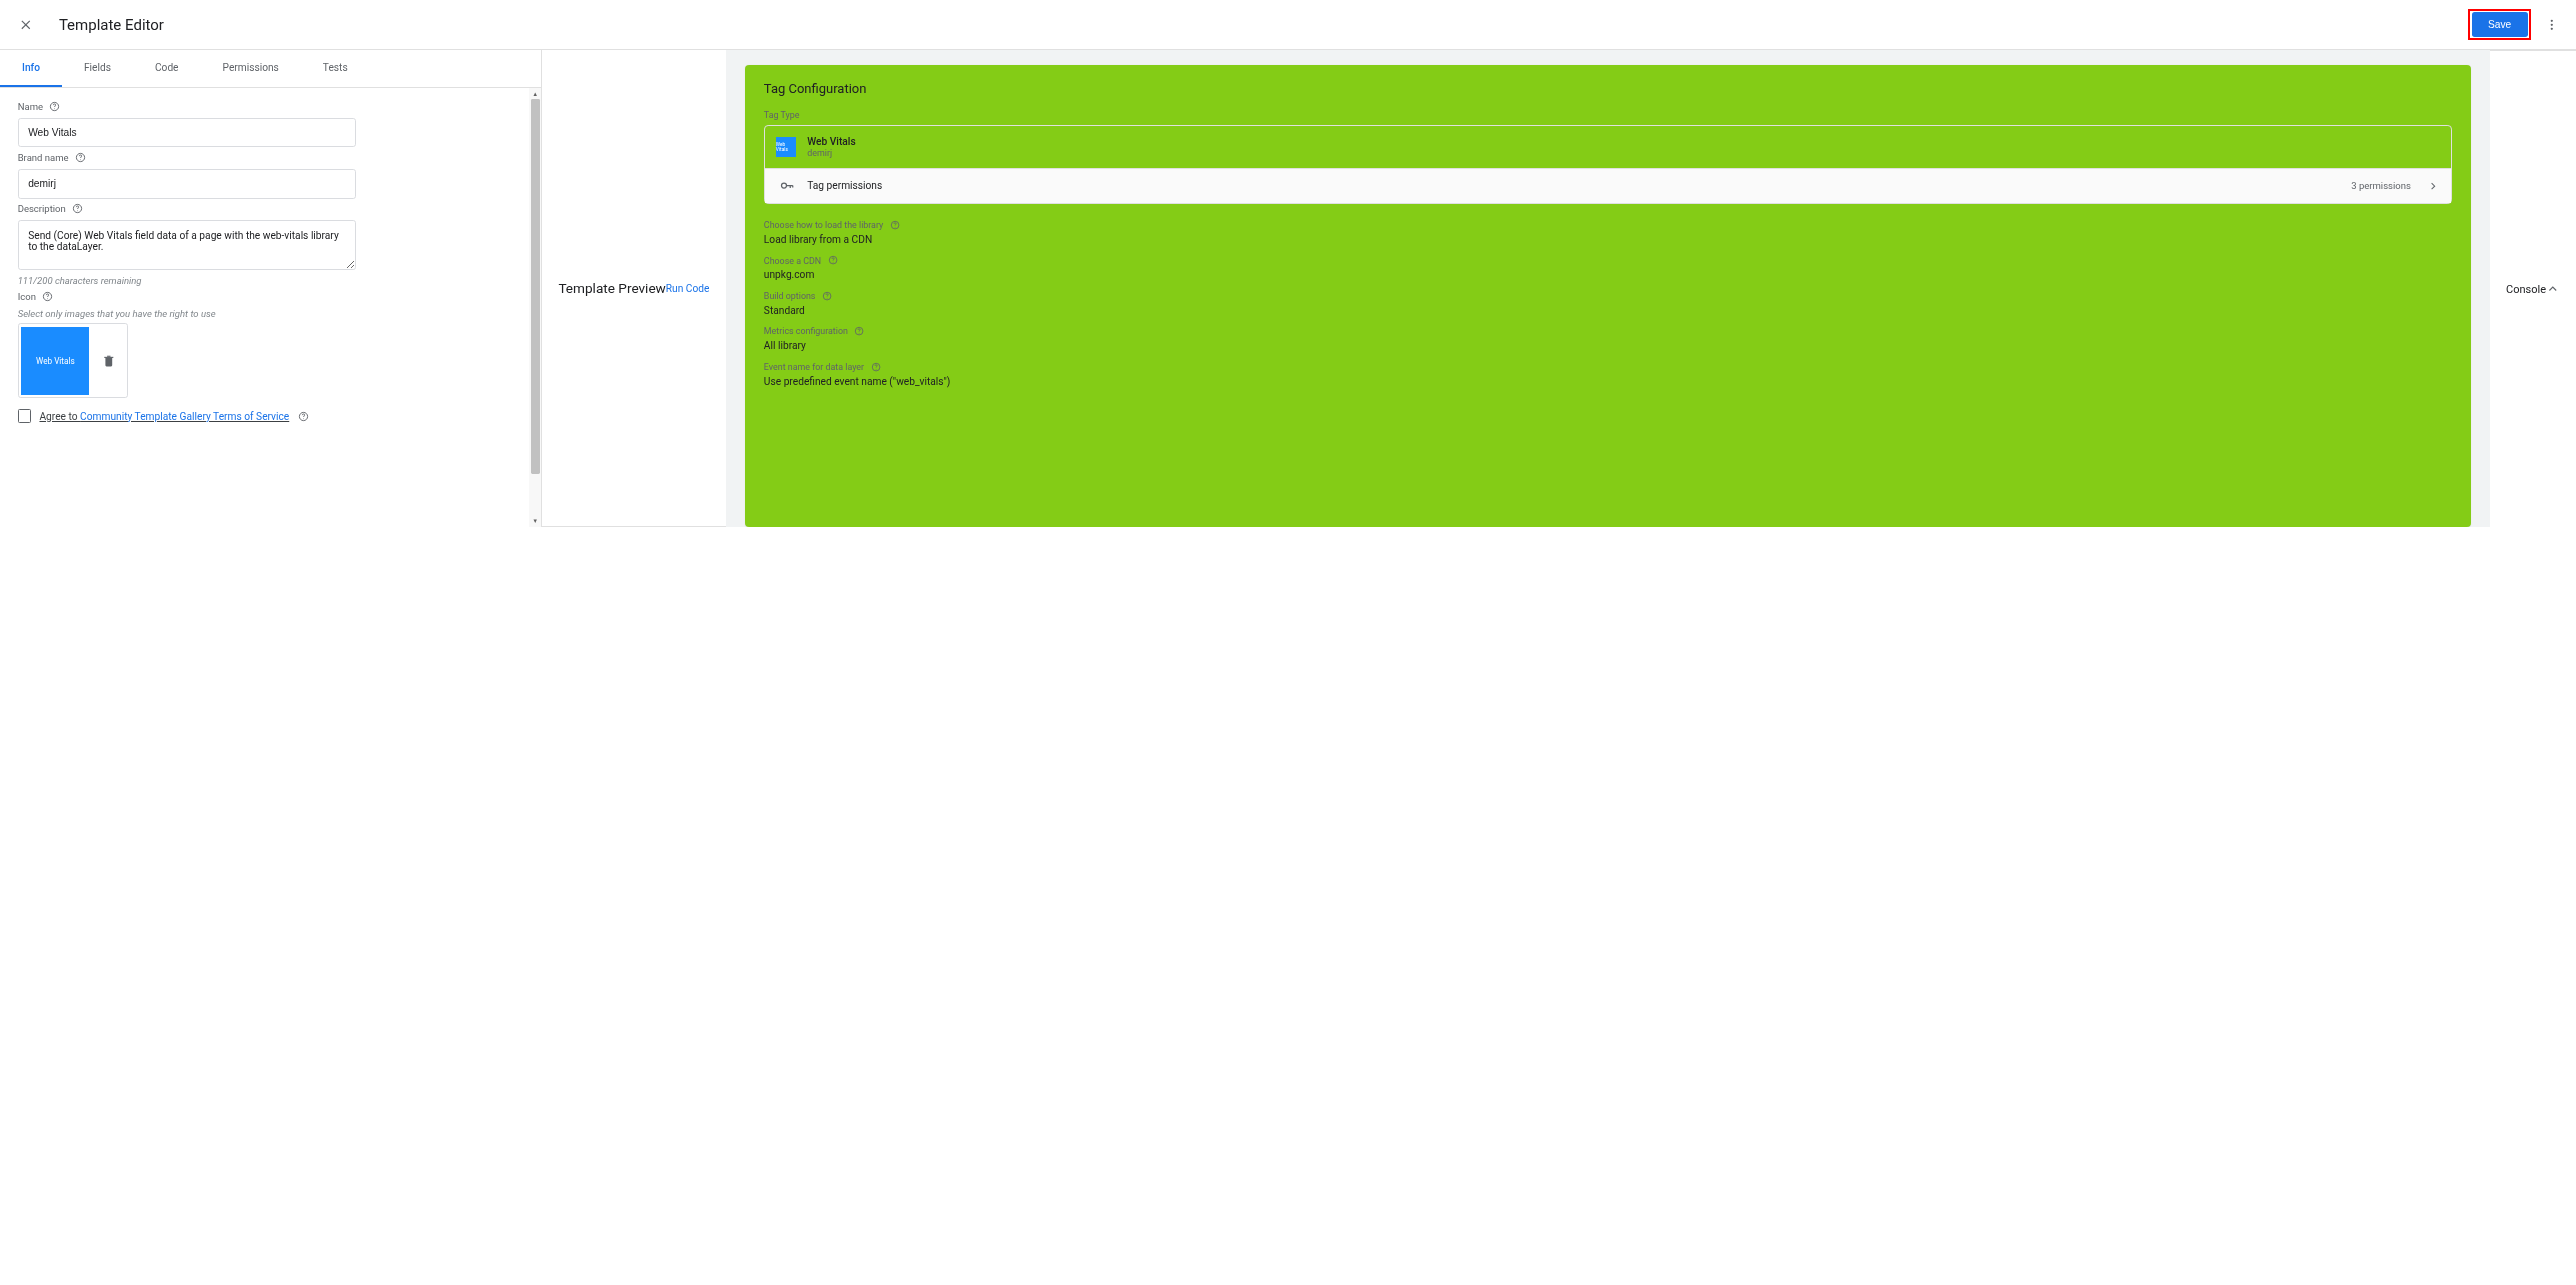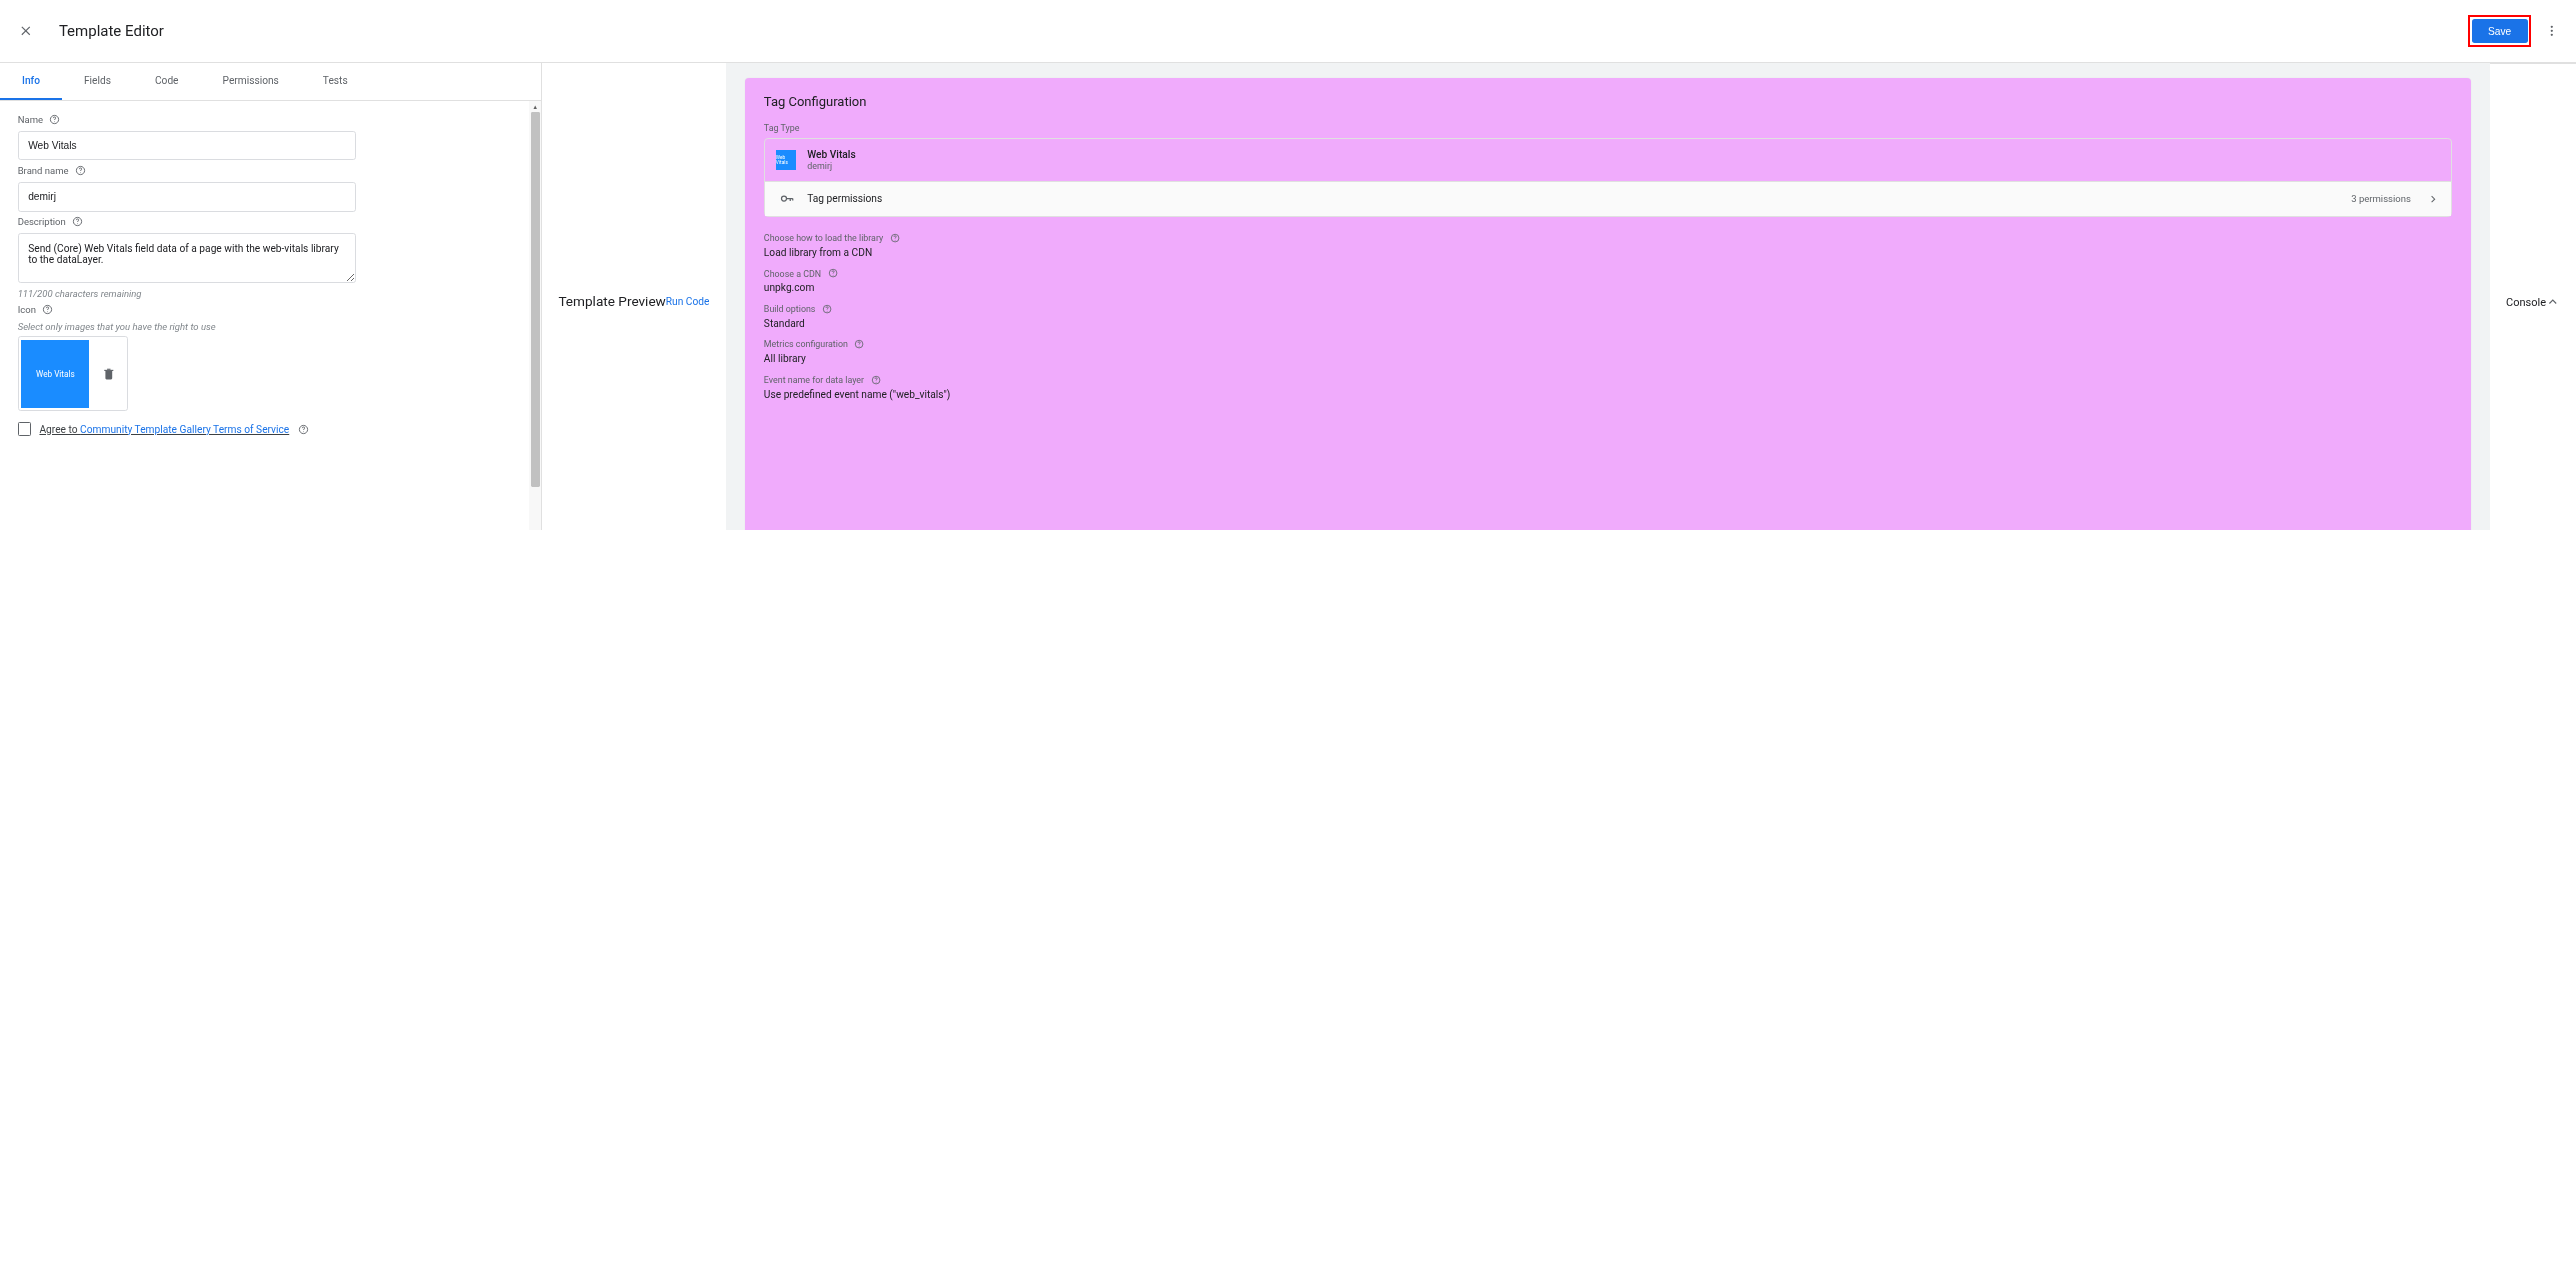--- a/index.html
+++ b/index.html
@@ -7,21 +7,21 @@
     font-family: Roboto, "Segoe UI", Arial, sans-serif;
     font-size: 9.5px;
     color: #3c4043;
     background: #fff;
     height: 530px;
     overflow: hidden;
   }
 
   
   .toolbar {
-    height: 63px;
+    height: 50px;
     display: flex;
     align-items: center;
     border-bottom: 0.7px solid #e0e0e0;
     padding: 0 9.5px;
   }
   .toolbar .close-btn {
     width: 33px; height: 33px; display:flex; align-items:center; justify-content:center;
     color:#5f6368; cursor:pointer;
   }
   .toolbar .title {
@@ -202,21 +202,21 @@
   .run-code { margin-left:auto; color:#1a73e8; font-size:10.2px; cursor:pointer; }
 
   
   .rp-body {
     flex:1;
     background:#f1f3f4;
     padding: 15px 19px 0;
     overflow:hidden;
   }
   .card {
-    background:#f0abfc;
+    background:#84cc16;
     border-radius:4.1px;
     box-shadow:0 0.7px 1.4px rgba(0,0,0,.08);
     padding: 16.4px 19px 5.5px;
     height: 100%;
   }
   .card h2 {
     font-size:13px;
     font-weight:400;
     color:#202124;
     margin-bottom: 13.6px;

